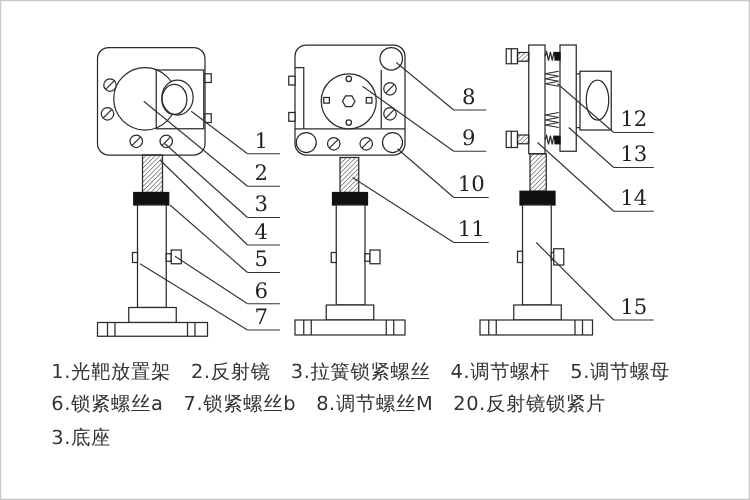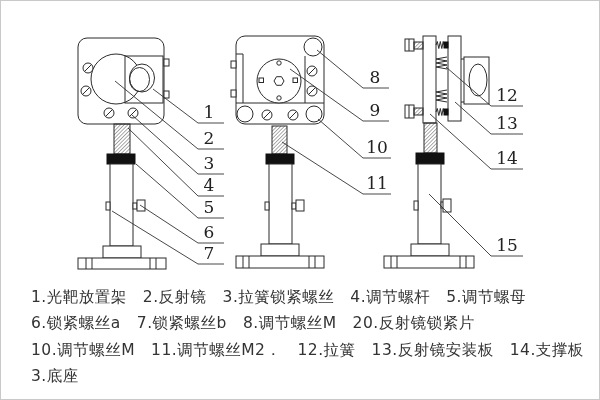--- a/index.html
+++ b/index.html
@@ -4,21 +4,21 @@
 <style>
   html,body{margin:0;padding:0;background:#fff;}
   .screen{
     position:relative;width:598px;height:398px;
     border:1px solid #c9c9c9;background:#ffffff;overflow:hidden;
     font-family:"DejaVu Sans",sans-serif;
   }
   .fig{position:absolute;left:0;top:0;}
   .fig svg{display:block;}
   .caption{
-    position:absolute;left:30px;top:283px;right:4px;
+    position:absolute;left:40px;top:283px;right:4px;
     color:#333;font-size:15.5px;letter-spacing:.5px;
     font-family:"DejaVu Sans",sans-serif;
     white-space:nowrap;
   }
   .caption .cap-line{height:26.3px;line-height:26.3px;}
   
   .stk{stroke:#2b2b2b;stroke-width:1;fill:none;}
   .stkw{stroke:#2b2b2b;stroke-width:1;fill:#ffffff;}
   .blk{fill:#111111;stroke:#111111;}
   .ld{stroke:#333333;stroke-width:.9;fill:none;}
@@ -235,17 +235,16 @@
             <line class="ld" x1="490" y1="255" x2="522" y2="255"></line>
             <text class="lblTxt" x="506" y="250">15</text>
           </g>
     </g>
   </svg>
   </div>
 
   <div class="caption">
     <div class="cap-line">1.光靶放置架　2.反射镜　3.拉簧锁紧螺丝　4.调节螺杆　5.调节螺母</div>
     <div class="cap-line">6.锁紧螺丝a　7.锁紧螺丝b　8.调节螺丝M　20.反射镜锁紧片</div>
-    <div class="cap-line">10.调节螺丝M　11.调节螺丝M2．　12.拉簧　13.反射镜安装板　14.支撑板</div>
     <div class="cap-line">3.底座</div>
   </div>
 
 </div>
 
 </body></html>

